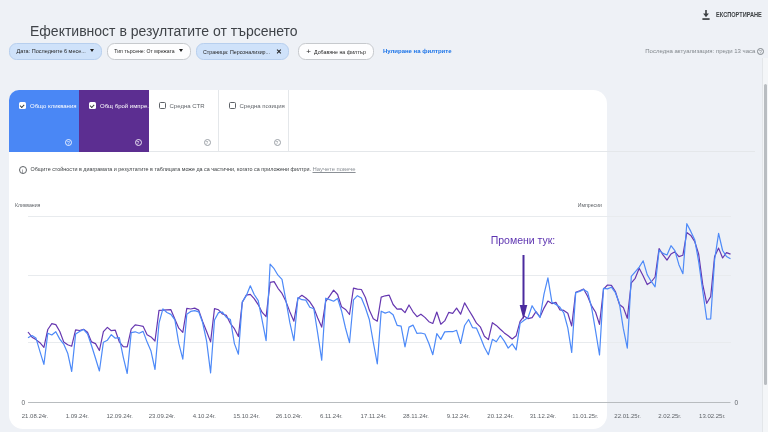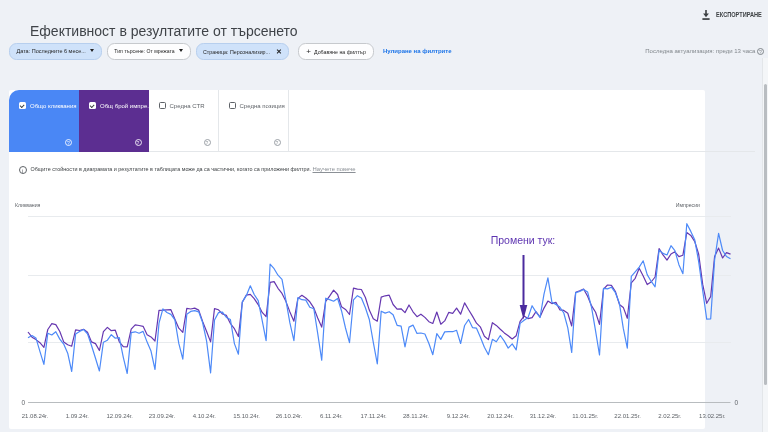--- a/index.html
+++ b/index.html
@@ -11,21 +11,21 @@
 .export svg { vertical-align:-2px; margin-right:4px; }
 .chips { position:absolute; left:9px; top:43px; height:17px; white-space:nowrap; font-size:0; }
 .chip { display:inline-block; height:16.5px; line-height:15.5px; border-radius:7.5px; font-size:5.3px; color:#1f1f1f; padding:0 6.5px; margin-right:5px; vertical-align:top; }
 .chip.blue { background:#cfe2fa; border:1px solid #b7cfee; }
 .chip.white { background:#fdfdfe; border:1px solid #c6c9cd; }
 .caret { display:inline-block; width:0; height:0; border-left:2.2px solid transparent; border-right:2.2px solid transparent; border-top:3px solid #1f1f1f; margin-left:4.5px; vertical-align:1px; }
 .chipx { font-weight:700; margin-left:6px; font-size:7px; }
 .plus { font-size:8px; font-weight:400; margin-right:3px; vertical-align:-0.5px; }
 .resetlink { display:inline-block; font-size:6px; font-weight:700; color:#1a73e8; margin-left:4px; line-height:16.5px; }
 .lastupd { position:absolute; right:4px; top:47.5px; font-size:6px; color:#80868b; }
-.card { position:absolute; left:9px; top:90px; width:696px; height:339px; background:#fff; border-radius:2px; }
+.card { position:absolute; left:9px; top:90px; width:598px; height:339px; background:#fff; border-radius:14px; }
 .tiles { position:absolute; left:0; top:0; width:746px; height:62px; border-bottom:1px solid #e4e7ea; }
 .tile { position:absolute; top:0; height:62px; }
 .tile .lbl { position:absolute; left:10px; top:12px; font-size:6px; white-space:nowrap; }
 .tile .q { position:absolute; right:7px; bottom:6px; width:7px; height:7px; border-radius:50%; font-size:5px; line-height:7px; text-align:center; }
 .cb { display:inline-block; width:7px; height:7px; border-radius:1.5px; vertical-align:-1.5px; margin-right:4px; position:relative; }
 .cb.on { background:#fff; }
 .cb.on::after { content:""; position:absolute; left:1.3px; top:1.5px; width:3.4px; height:1.9px; border-left:1px solid #3c4043; border-bottom:1px solid #3c4043; transform:rotate(-45deg); }
 .cb.off { border:1px solid #5f6368; background:#fff; }
 .t1 { left:0; width:70px; background:#4a87f5; border-radius:10px 0 0 0; color:#fff; }
 .t2 { left:70px; width:69.5px; background:#5c2e91; color:#fff; }

